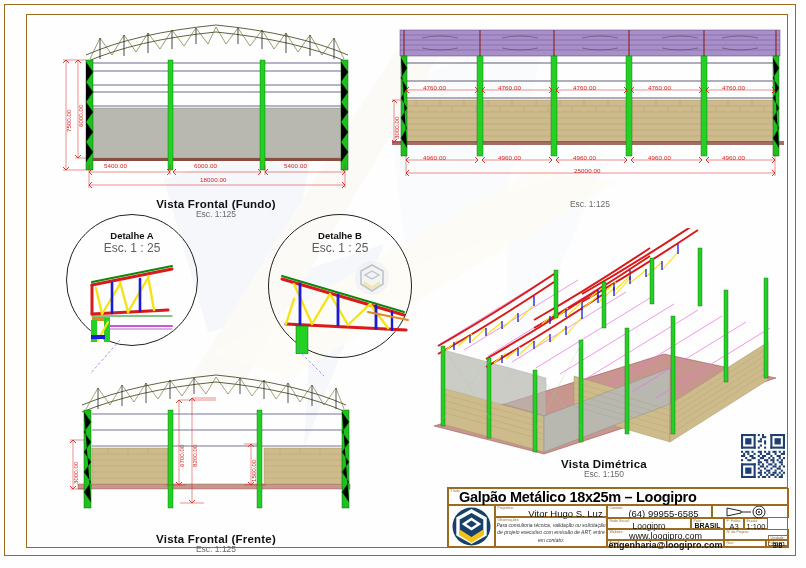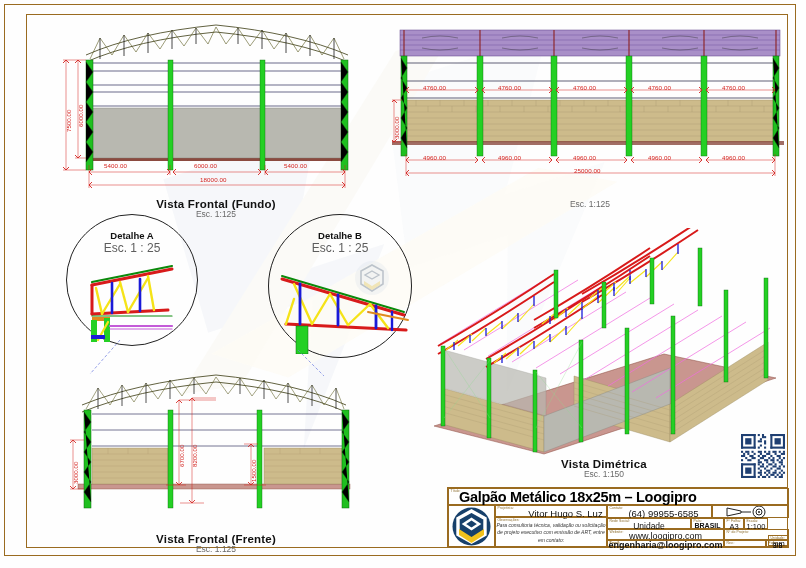--- a/index.html
+++ b/index.html
@@ -781,21 +781,21 @@
       <span class="obs">Para consultoria técnica, validação ou solicitação de projeto executivo com emissão de ART, entre em contato:</span>
     </div>
 
     <div class="tb-cell" style="left:159px;top:17px;width:105px;height:13px;padding-left:48px;">
       <span class="tb-lbl">Contato:</span>
       <span class="tb-val" style="font-size:9.5px;top:1.5px;left:8px;">(64) 99955-6585</span>
     </div>
 
     <div class="tb-cell" style="left:159px;top:30px;width:84px;height:11px;">
       <span class="tb-lbl">Rede Social:</span>
-      <span class="tb-val" style="font-size:8.5px;top:1.5px;">Unidade</span>
+      <span class="tb-val" style="font-size:8.5px;top:1.5px;">Loogipro</span>
     </div>
 
     <div class="tb-cell" style="left:243px;top:30px;width:33px;height:11px;">
       <span class="tb-lbl">País:</span>
       <span class="tb-val" style="font-size:7px;font-weight:bold;top:3px;">BRASIL</span>
     </div>
 
     <div class="tb-cell" style="left:159px;top:41px;width:117px;height:11px;">
       <span class="tb-lbl">Website:</span>
       <span class="tb-val" style="font-size:9px;top:1px;">www.loogipro.com</span>

